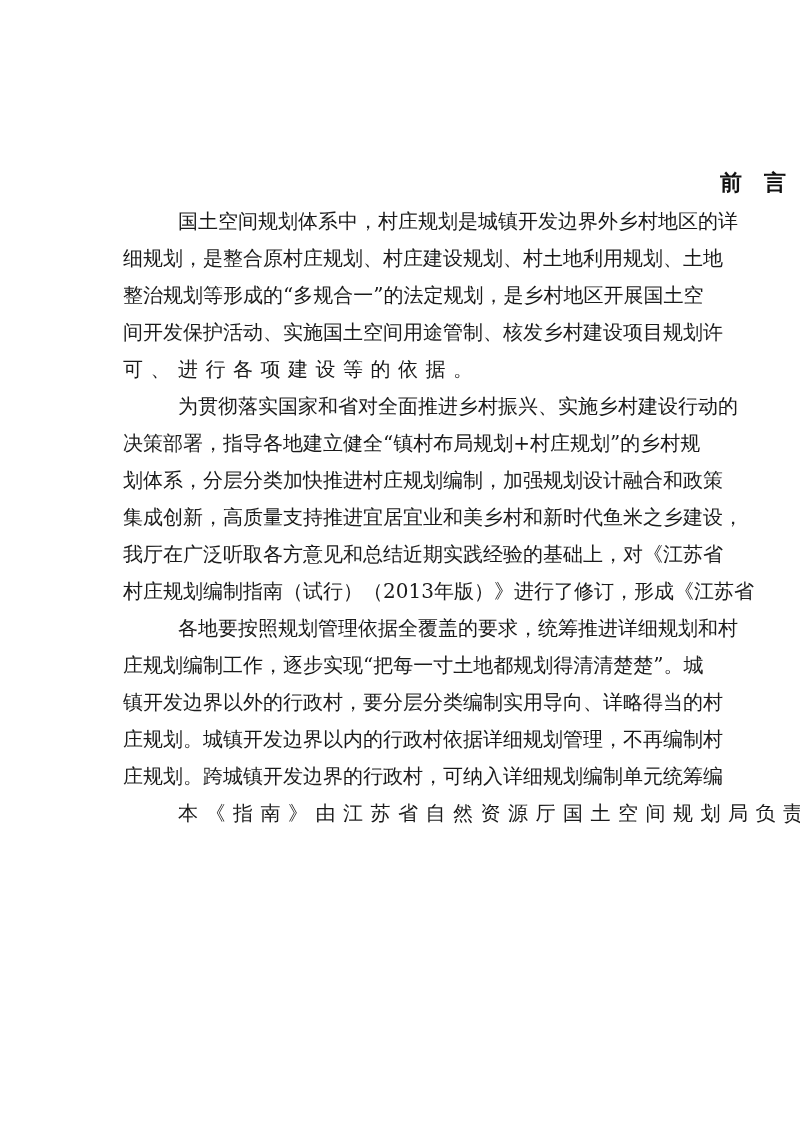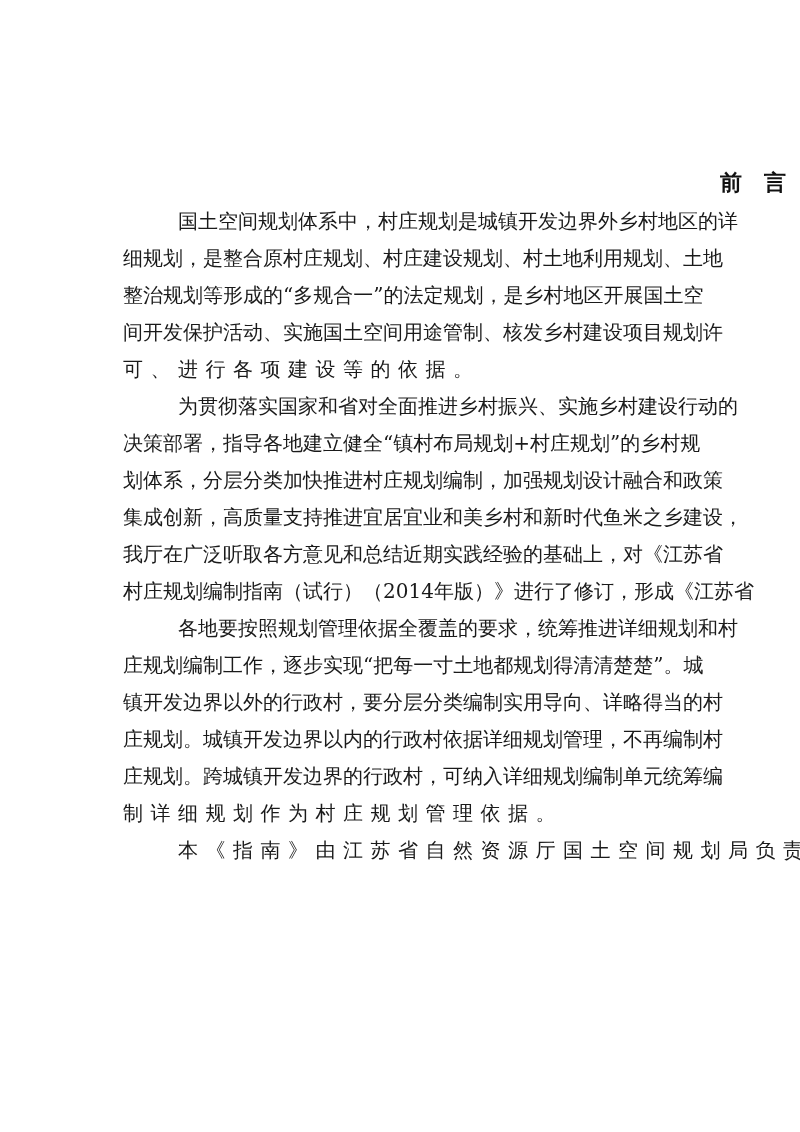--- a/index.html
+++ b/index.html
@@ -318,21 +318,21 @@
           <span class="ch">划</span>
           <span class="ch">编</span>
           <span class="ch">制</span>
           <span class="ch">指</span>
           <span class="ch">南</span>
           <span class="ch">（</span>
           <span class="ch">试</span>
           <span class="ch">行</span>
           <span class="ch">）</span>
           <span class="ch">（</span>
-          <span class="ch">2014</span>
+          <span class="ch">2013</span>
           <span class="ch">年</span>
           <span class="ch">版</span>
           <span class="ch">）</span>
           <span class="ch">》</span>
           <span class="ch">进</span>
           <span class="ch">行</span>
           <span class="ch">了</span>
           <span class="ch">修</span>
           <span class="ch">订</span>
           <span class="ch">，</span>
@@ -496,19 +496,18 @@
           <span class="ch">规</span>
           <span class="ch">划</span>
           <span class="ch">编</span>
           <span class="ch">制</span>
           <span class="ch">单</span>
           <span class="ch">元</span>
           <span class="ch">统</span>
           <span class="ch">筹</span>
           <span class="ch">编</span>
         </div>
-        <div class="line last">制详细规划作为村庄规划管理依据。</div>
       </div>
       <div>
         <div class="line indent last">本《指南》由江苏省自然资源厅国土空间规划局负责解释。</div>
       </div>
     </div>
 </div>
 
 </body></html>

